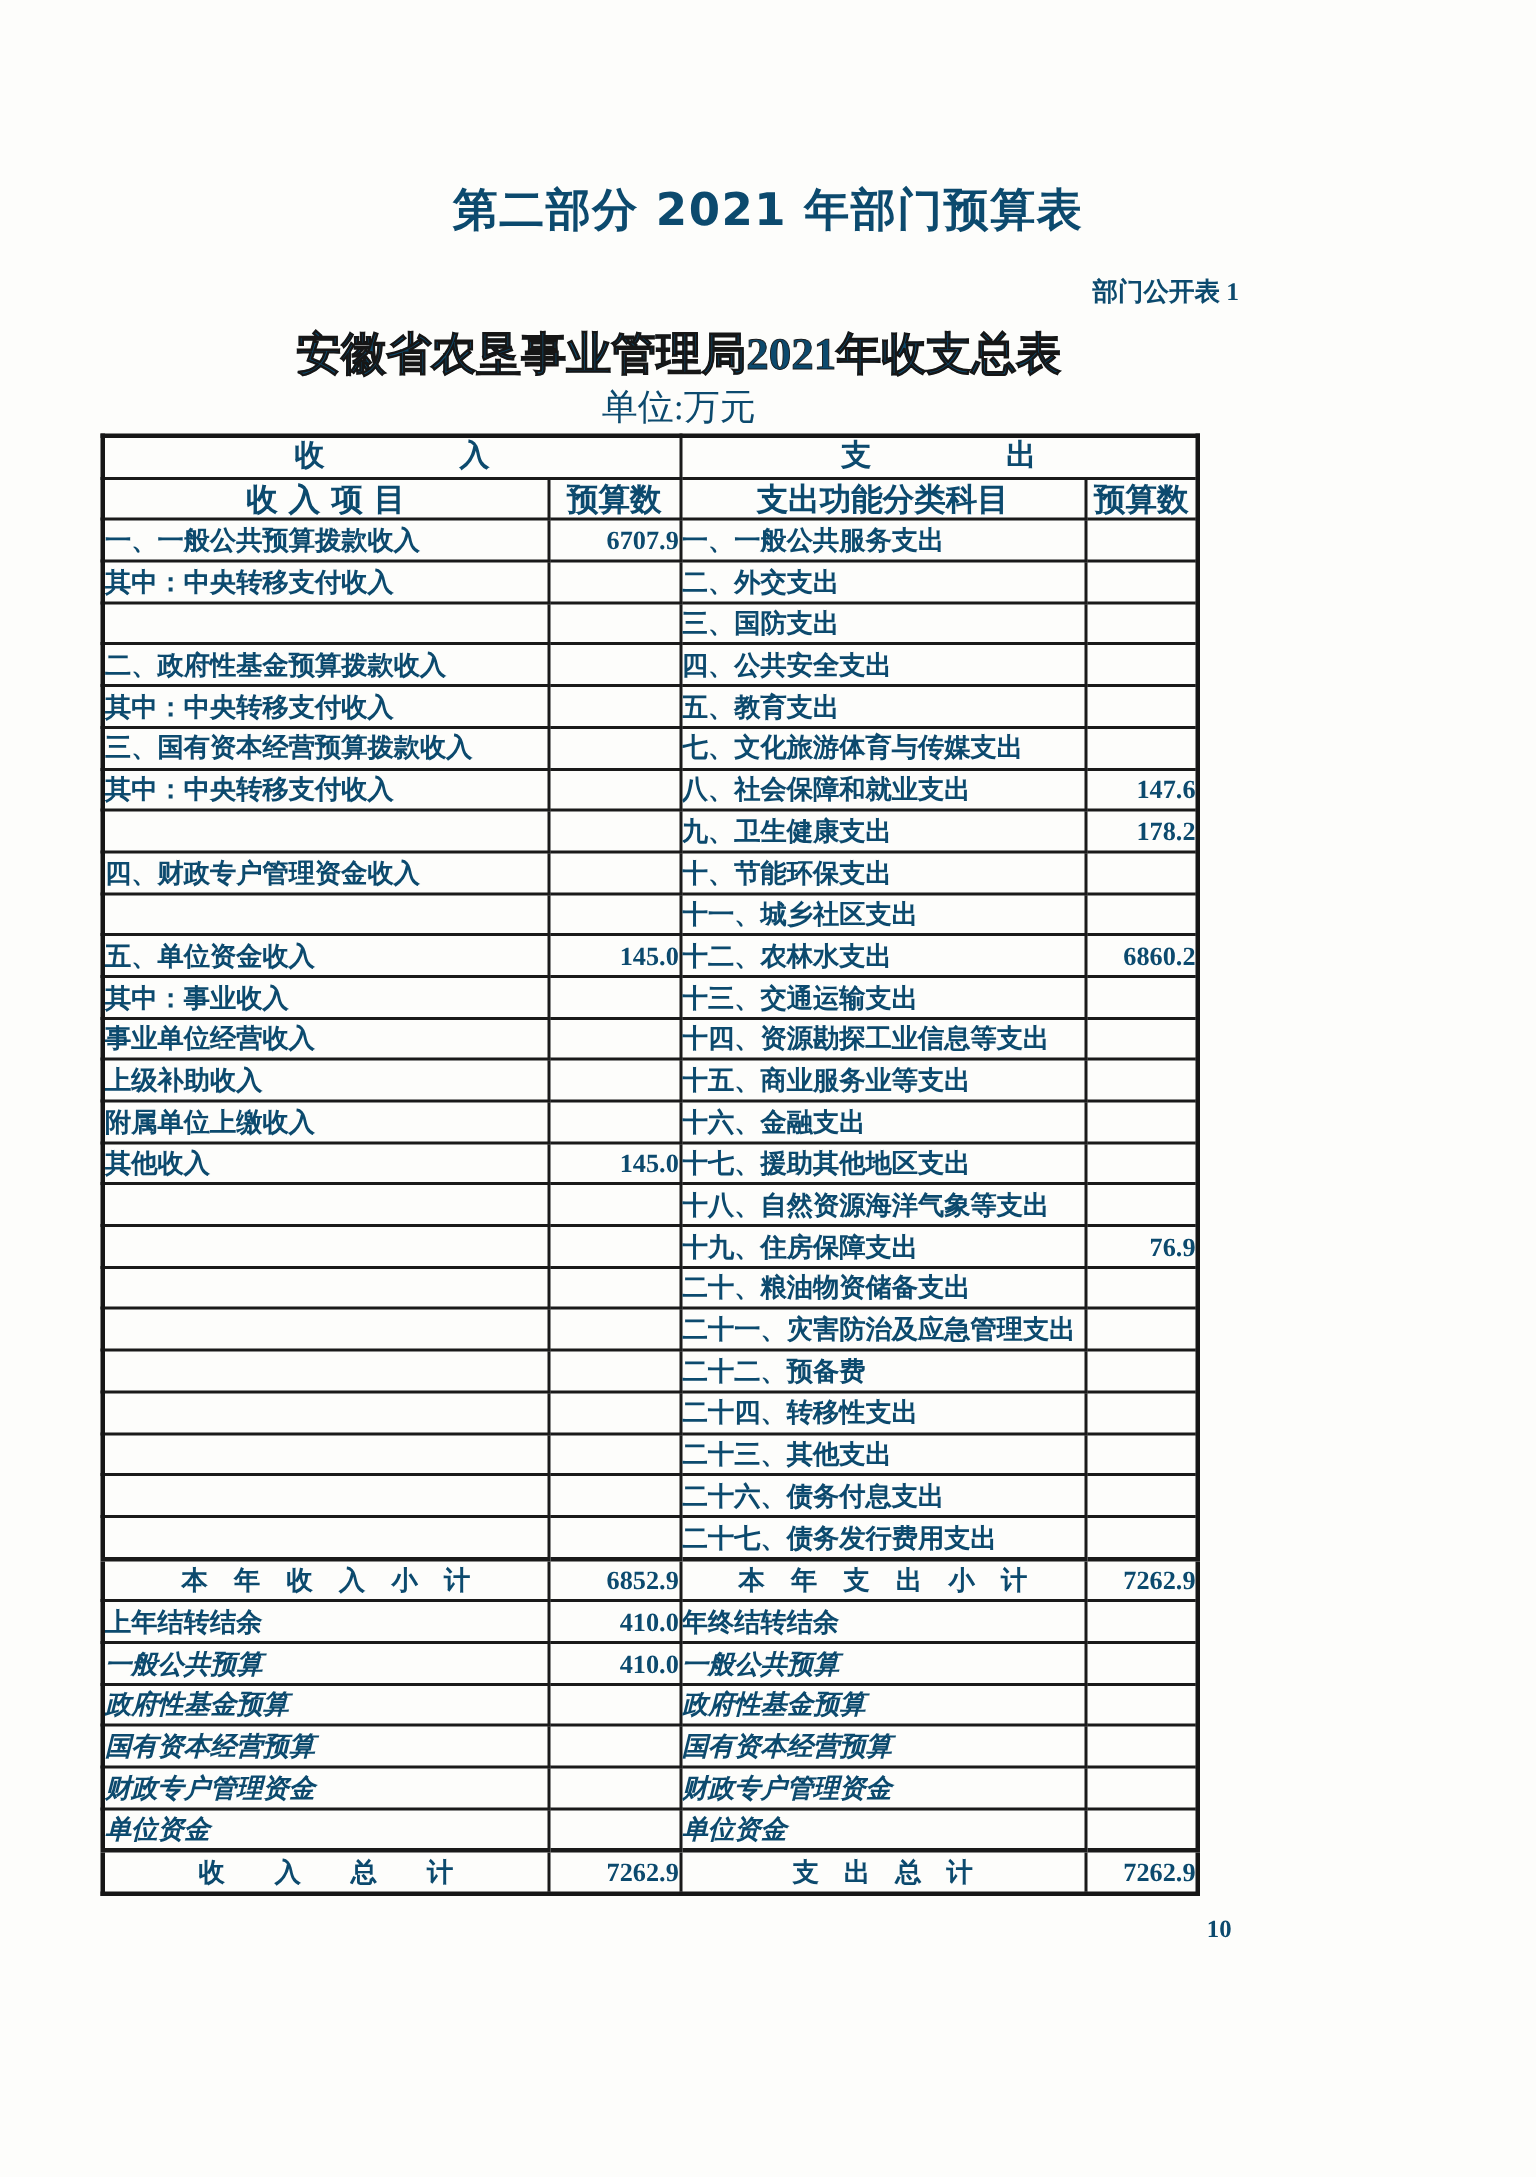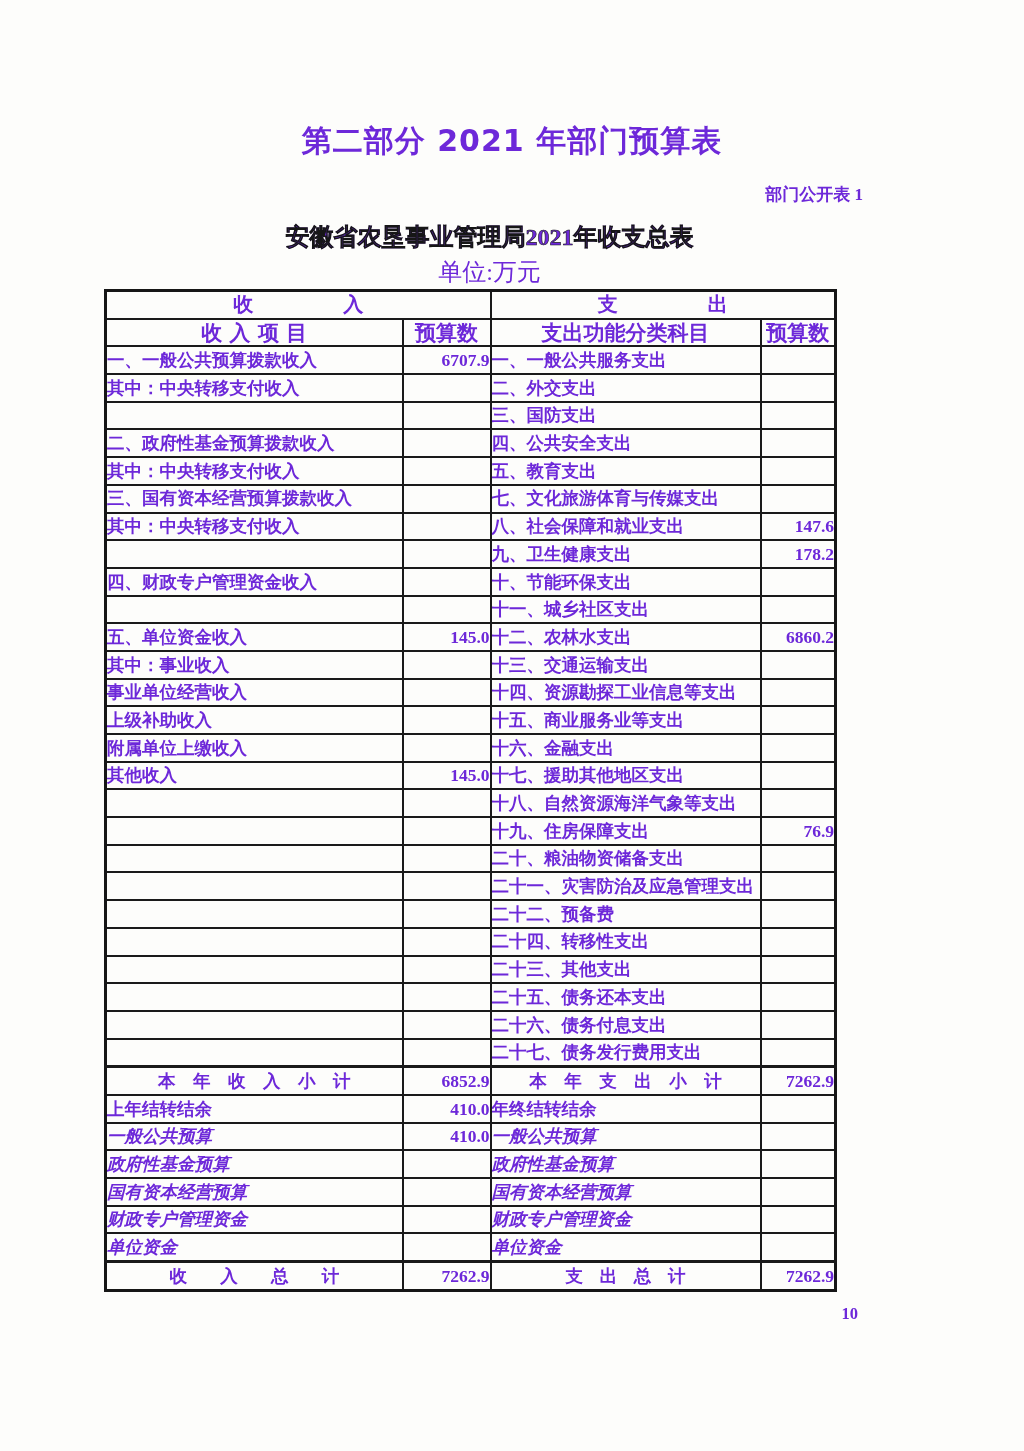--- a/index.html
+++ b/index.html
@@ -1,27 +1,27 @@
 <!DOCTYPE html>
 <html><head>
 <meta charset="utf-8">
 <style>
   html,body { margin:0; padding:0; }
   .page {
     position: relative;
     width: 1024px;
     height: 1451px;
     background: #fdfdfb;
-    color: #6d28d9;
+    color: #0c4a6e;
     font-family: "Liberation Serif", "DejaVu Serif", serif;
     overflow: hidden;
   }
   .sheet {
     width: 771px;
-    margin-left: 104px;
+    margin-left: 67px;
   }
   .doc-title {
     padding-top: 123px;
     text-align: center;
     font-family: "DejaVu Sans", "Liberation Sans", sans-serif;
     font-weight: 700;
     font-size: 30px;
     line-height: 36px;
     letter-spacing: 1px;
   }
@@ -30,21 +30,21 @@
     text-align: right;
     padding-right: 12px;
     font-size: 17px;
     font-weight: 600;
     line-height: 20px;
   }
   .doc-subtitle {
     margin-top: 15px;
     text-align: center;
     font-weight: 800;
-    font-size: 24px;
+    font-size: 30px;
     line-height: 34px;
     -webkit-text-stroke: 0.6px #161616;
   }
   .unit-label {
     margin-top: 6px;
     text-align: center;
     padding-right: 0px;
     font-size: 24px;
     font-weight: 400;
     line-height: 24px;
@@ -261,26 +261,20 @@
           </tr>
       <tr>
             <td class="c1"></td>
             <td class="num"></td>
             <td class="c1">二十三、其他支出</td>
             <td class="num"></td>
           </tr>
       <tr>
             <td class="c1"></td>
             <td class="num"></td>
-            <td class="c1">二十五、债务还本支出</td>
-            <td class="num"></td>
-          </tr>
-      <tr>
-            <td class="c1"></td>
-            <td class="num"></td>
             <td class="c1">二十六、债务付息支出</td>
             <td class="num"></td>
           </tr>
       <tr>
             <td class="c1"></td>
             <td class="num"></td>
             <td class="c1">二十七、债务发行费用支出</td>
             <td class="num"></td>
           </tr>
       <tr class="thick">

